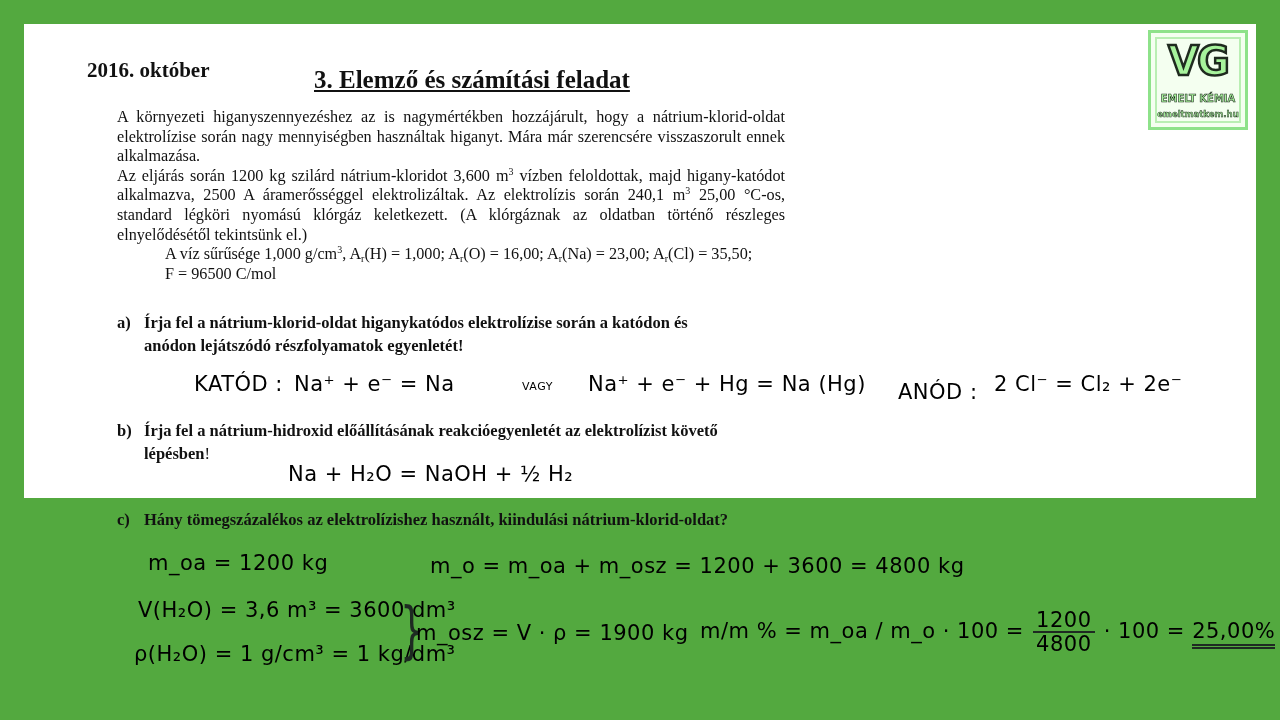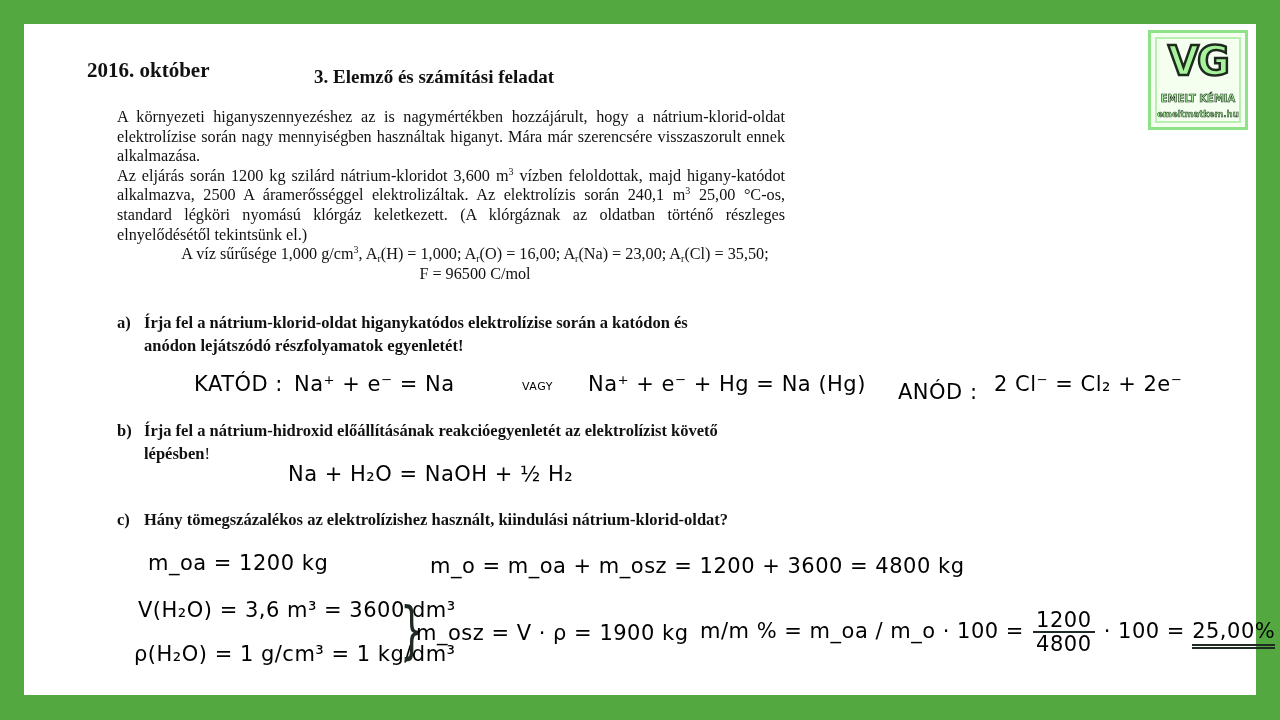--- a/index.html
+++ b/index.html
@@ -1,24 +1,24 @@
 <!DOCTYPE html>
 <html><head>
 <meta charset="utf-8">
 <style>
   html, body { margin:0; padding:0; }
   body { width:1280px; height:720px; background:#53a93f; position:relative; overflow:hidden; }
-  .page { position:absolute; left:24px; top:24px; width:1232px; height:671px; background:#ffffff; }
+  .page { position:absolute; left:24px; top:24px; width:1232px; height:474px; background:#ffffff; }
   .serif { font-family: "Liberation Serif", "DejaVu Serif", serif; color:#111; }
   .hand { font-family: "DejaVu Sans", "Liberation Sans", sans-serif; color:#000000; font-weight:normal; }
   .date { position:absolute; left:63px; top:34px; font-size:21px; font-weight:bold; }
-  .title { position:absolute; left:290px; top:42px; font-size:19px; font-weight:bold; }
+  .title { position:absolute; left:290px; top:42px; font-size:25px; font-weight:bold;text-decoration:underline; }
   .intro { position:absolute; left:93px; top:84px; width:668px; font-size:16.2px; line-height:19.6px; text-align:justify; }
   .intro p { margin:0; }
-  .intro p.last { text-align:center;margin-left:48px; }
+  .intro p.last { text-align:left;margin-left:48px; }
   sup { font-size:10px; line-height:0; vertical-align:6px; }
   sub { font-size:10px; line-height:0; vertical-align:-3px; }
   .q { position:absolute; left:93px; font-size:16.5px; font-weight:bold; line-height:23px; width:680px; }
   .q .lbl { display:inline-block; width:27px; }
   .q .cont { padding-left:27px; }
   .q .cont .normal { font-weight:normal; }
   .hw { position:absolute; white-space:nowrap; font-size:21px; letter-spacing:0.5px; }
   .small { font-size:11px; }
   .frac { display:inline-block; vertical-align:middle; text-align:center; margin:0 2px; }
   .frac .num { display:block; border-bottom:2px solid #1e2a22; padding:0 3px; line-height:22px; }

